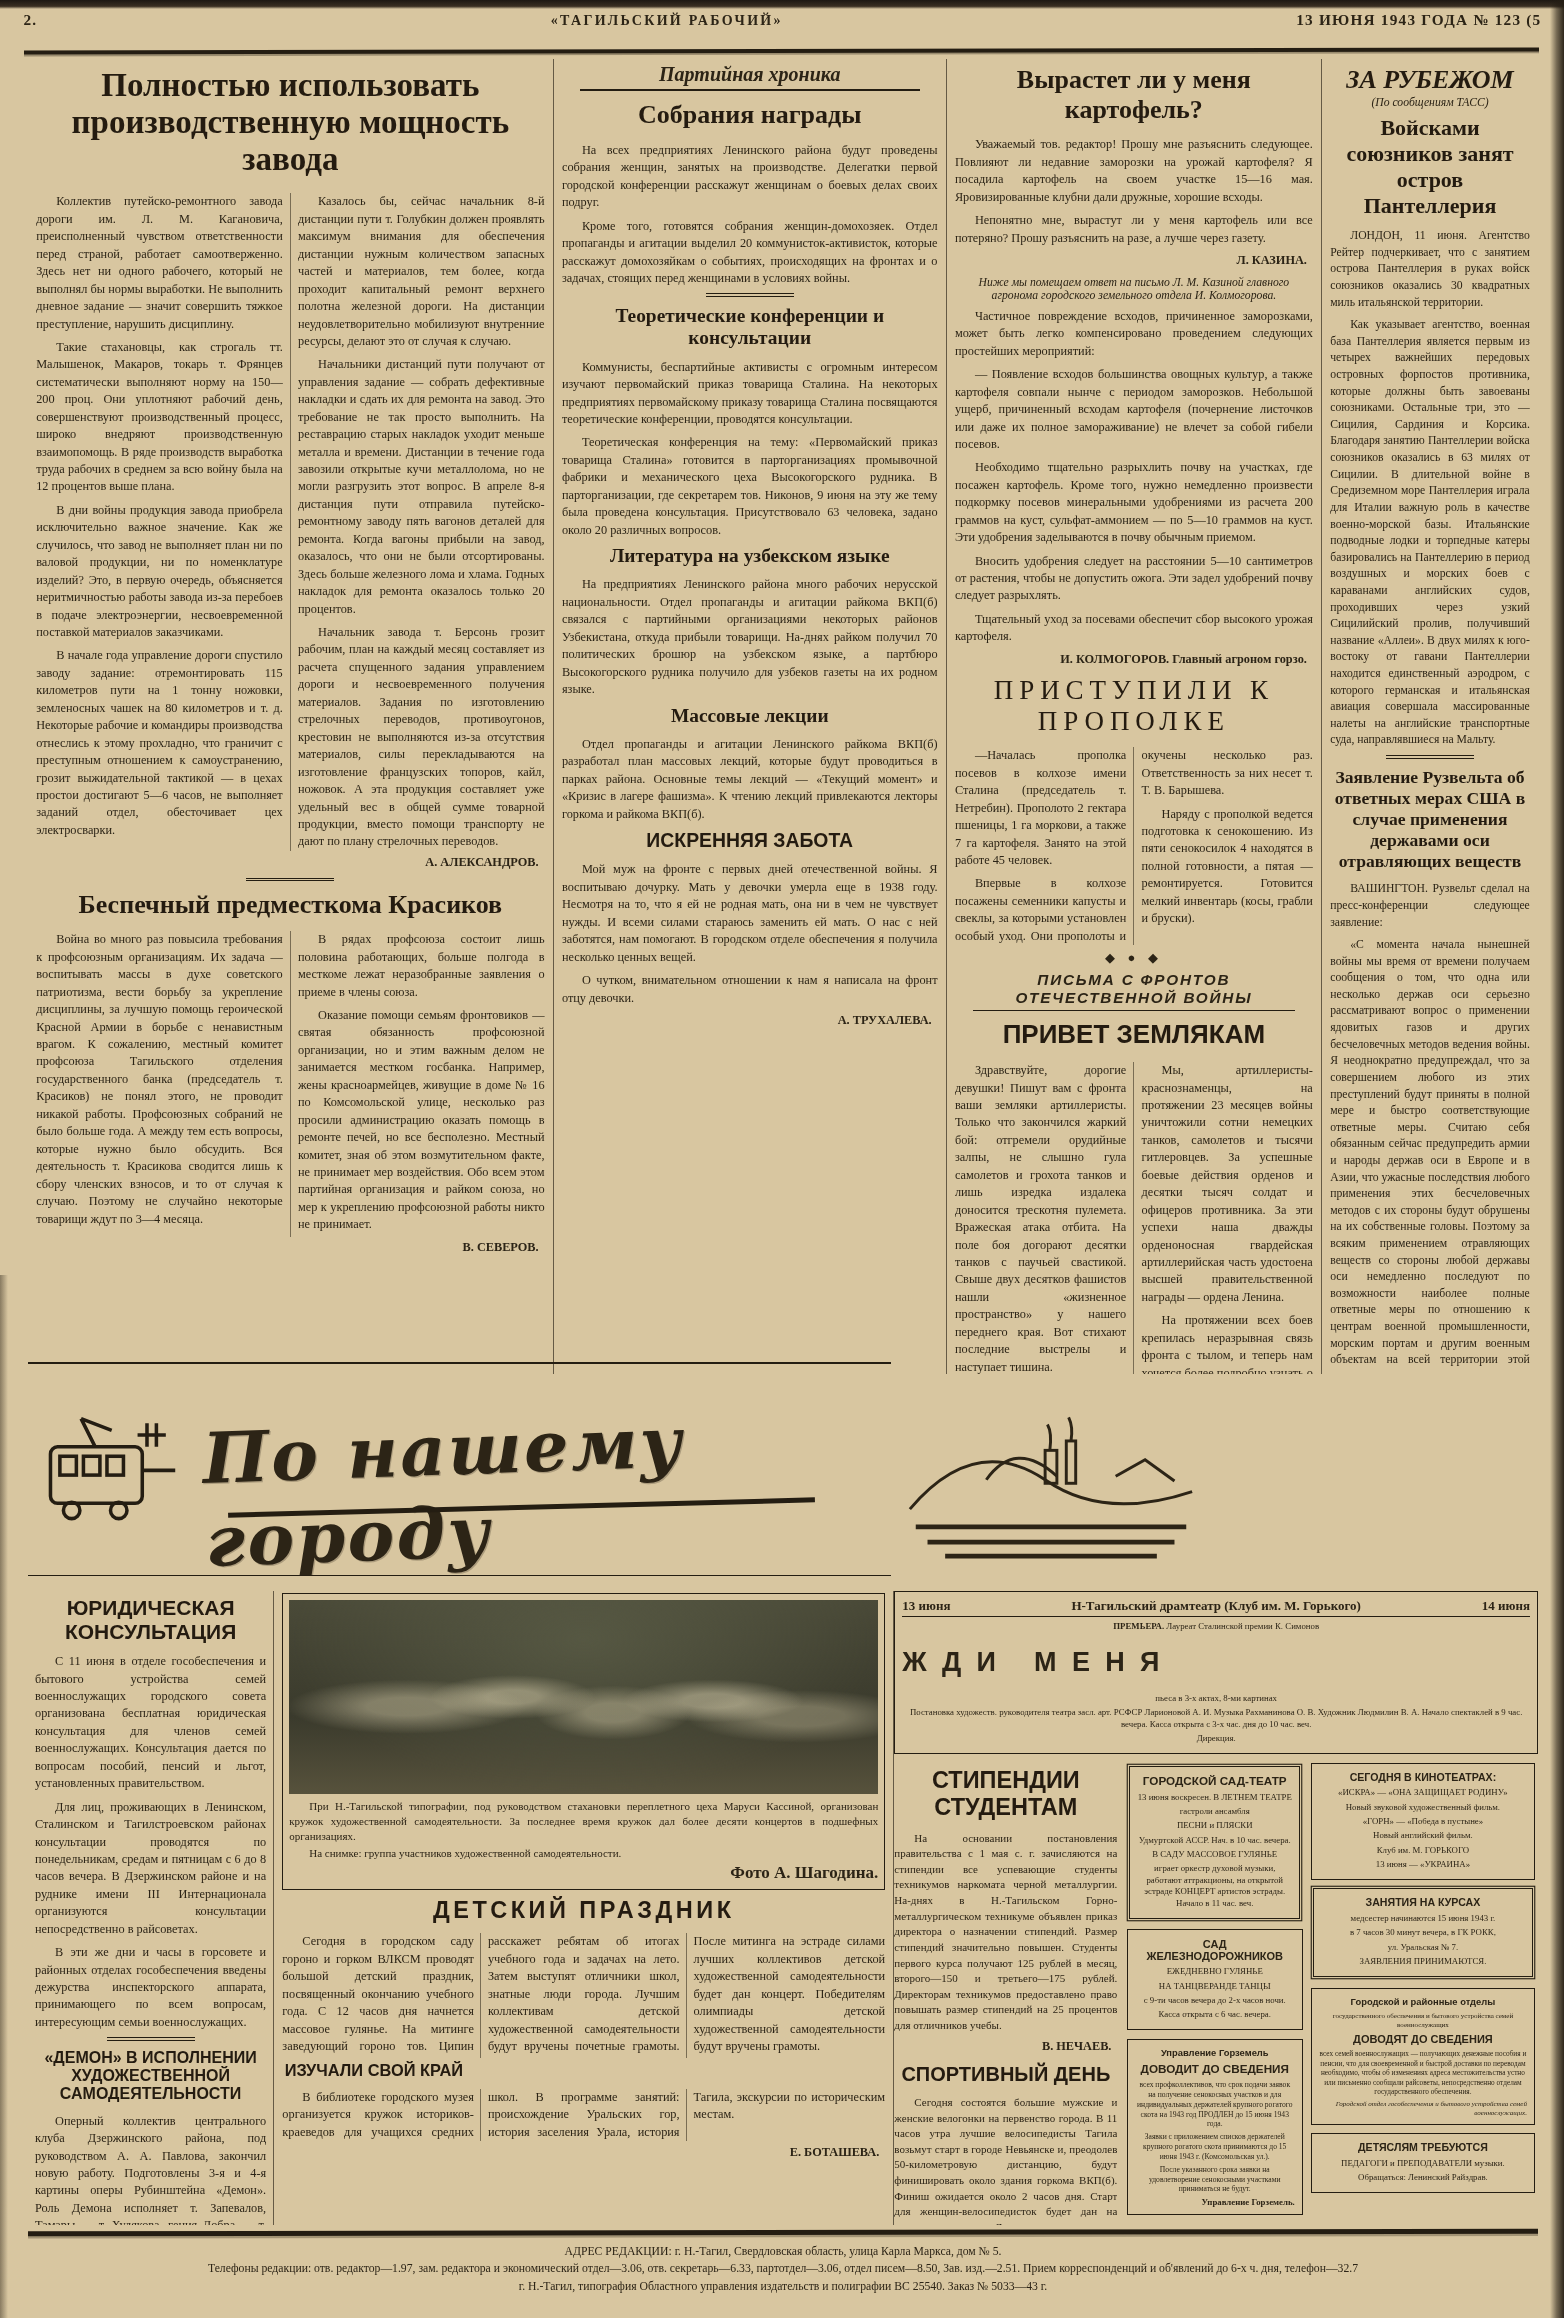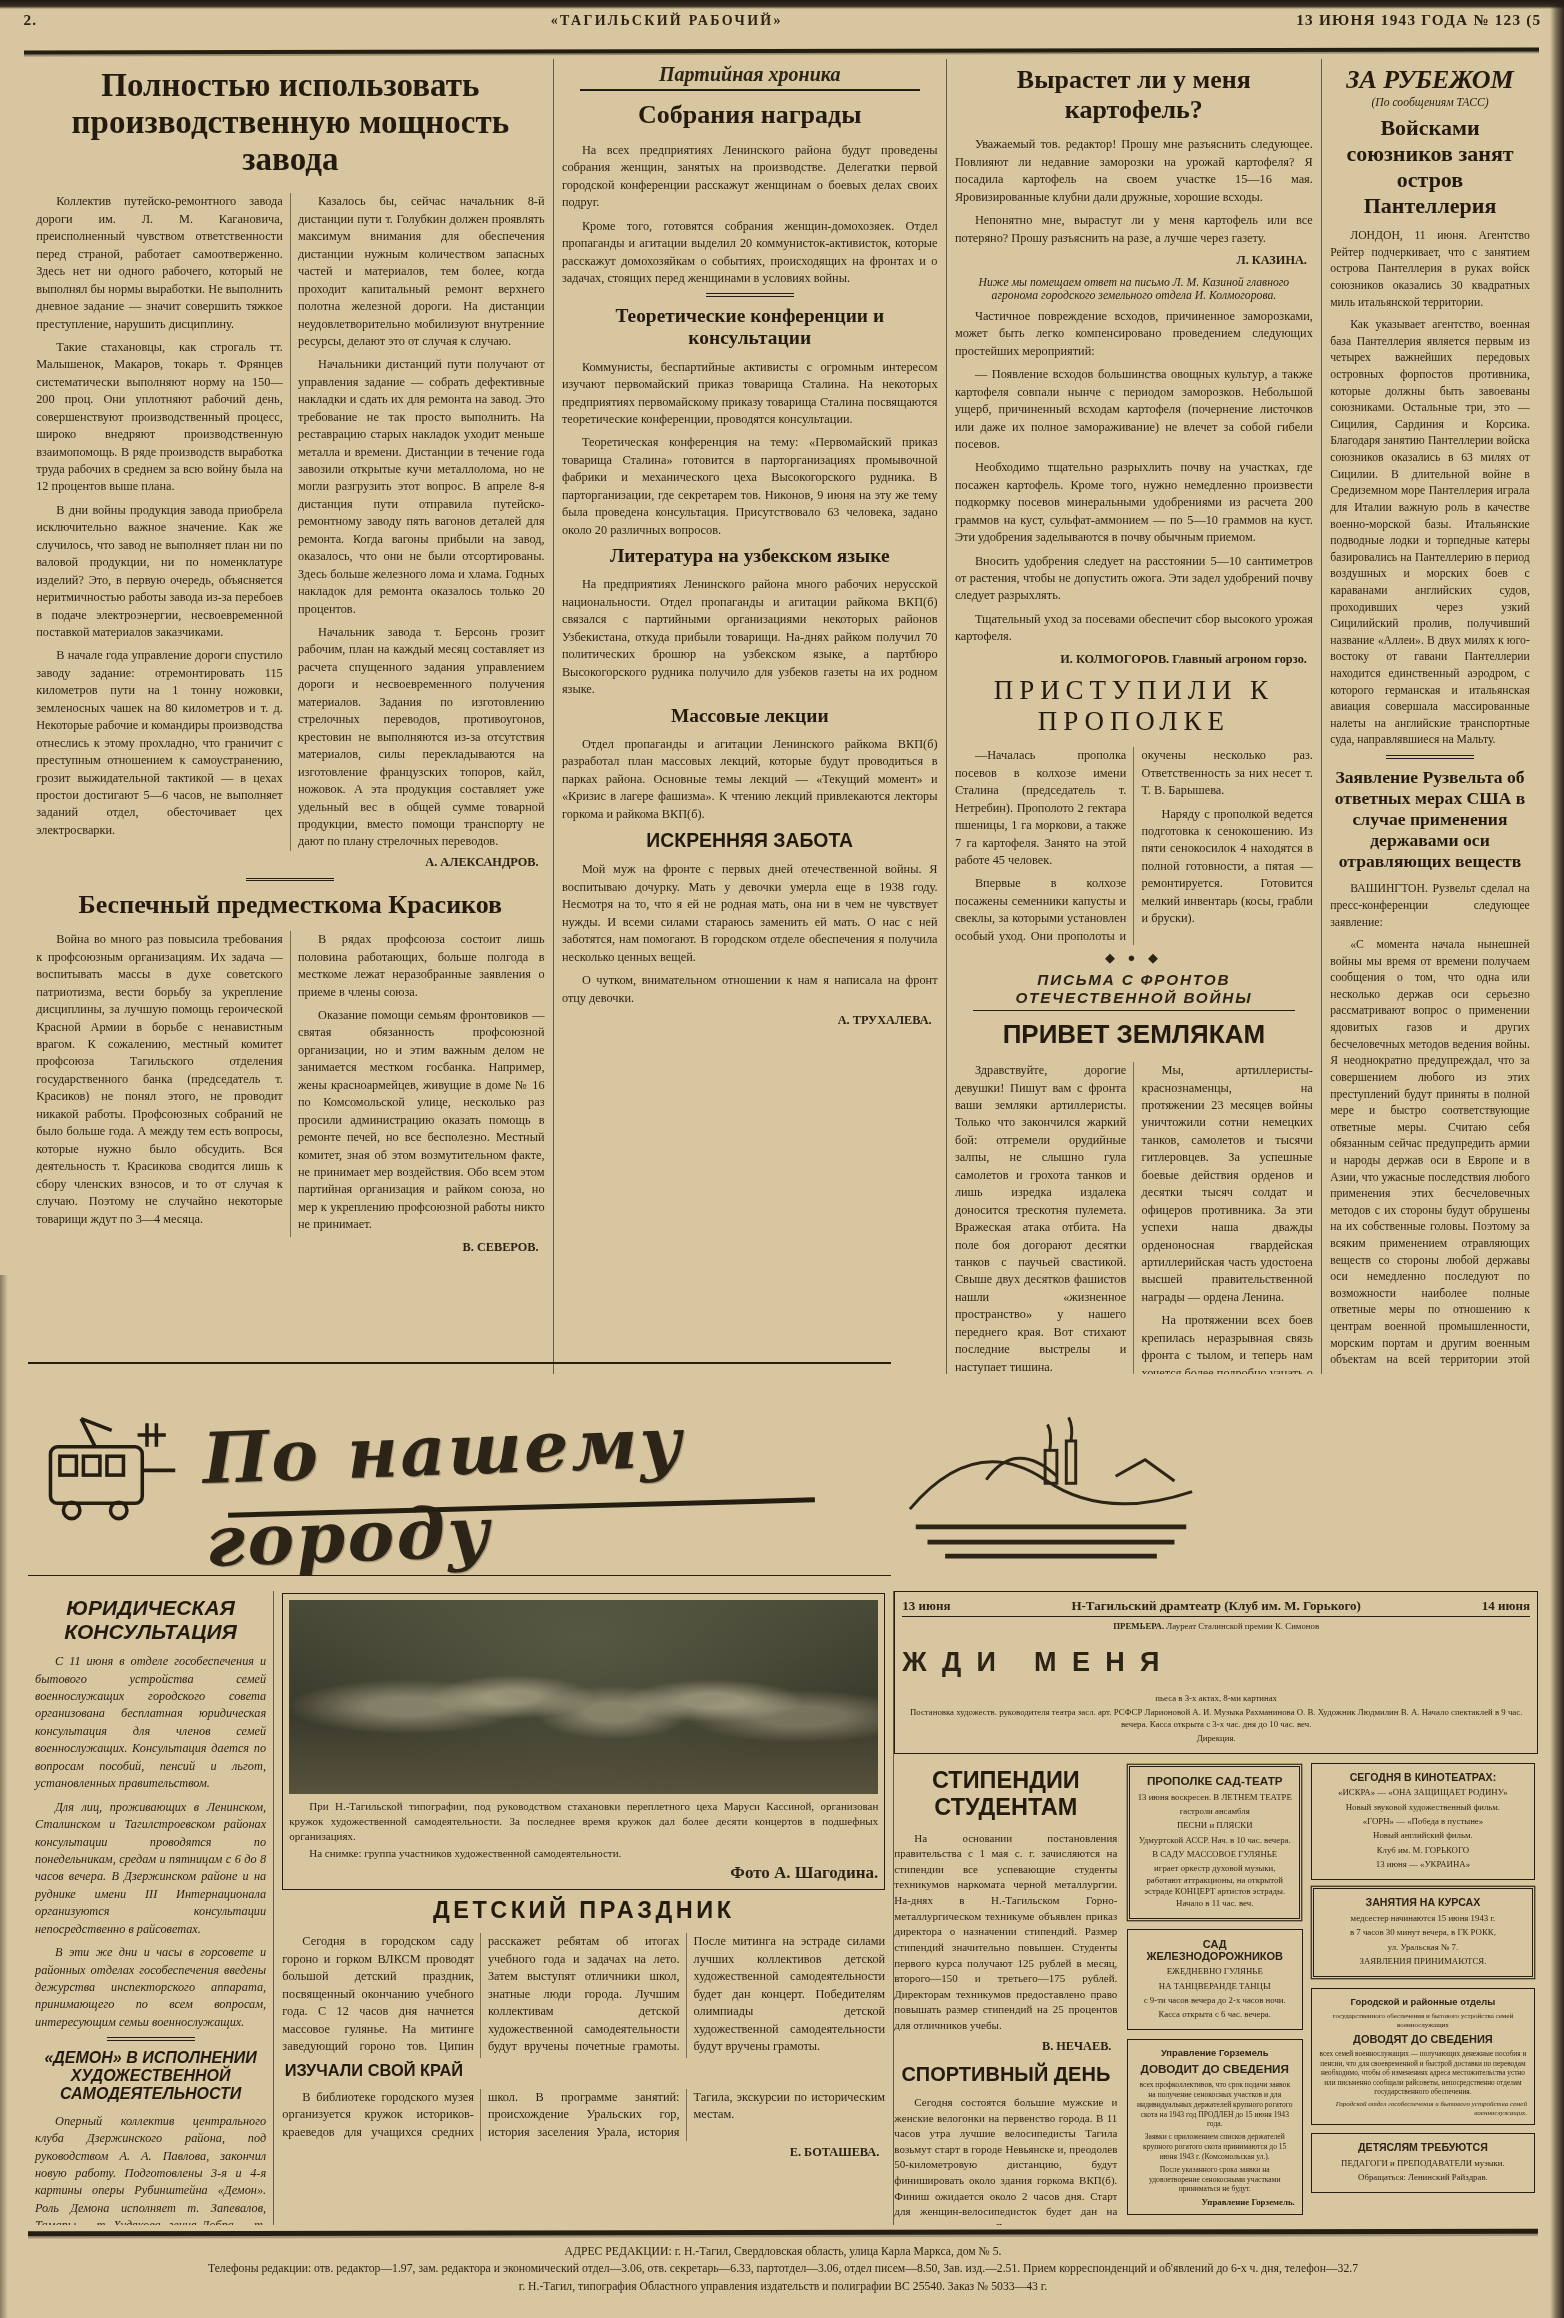--- a/index.html
+++ b/index.html
@@ -39,21 +39,21 @@
   .colA{width:517px;}
   .colB{width:382px;}
   .colC{width:364px;}
   .colD{width:203px;}
   .colD .body{font-size:11.7px;}
   .banner{position:absolute;top:1362px;left:28px;width:863px;height:211px;border-top:2.3px solid #241d12;border-bottom:1.8px solid #241d12;overflow:hidden;}
   .banner-script{position:absolute;left:176px;top:41px;font-size:70px;font-style:italic;font-weight:bold;transform:rotate(-2deg);letter-spacing:2.3px;font-family:"DejaVu Serif",serif;text-shadow:1.2px 1.2px 0 rgba(36,28,16,.25);}
   .banner-underline{position:absolute;left:200px;top:141px;width:587px;height:4.7px;background:#241d12;transform:rotate(-1.5deg);}
   .sketch{position:absolute;top:1368px;left:904px;width:294px;height:205px;overflow:hidden;}
   .botwrap{position:absolute;top:1591px;left:28px;width:1510px;height:634px;display:flex;}
-  .bcol1{width:232px;overflow:hidden;padding:0 7px;font-style:italic;}
+  .bcol1{width:232px;overflow:hidden;padding:0 7px;}
   .bcol2{width:605px;overflow:hidden;padding:0 8.2px;border-left:1.2px solid rgba(40,32,20,.65);border-right:1.2px solid rgba(40,32,20,.65);}
   .bright{width:646px;overflow:hidden;}
   .photo-box{border:1.8px solid #241d12;padding:5.9px;margin:2.3px 0 7px;}
   .photo{height:194px;background:
       radial-gradient(ellipse at 20% 55%, rgba(215,205,170,.45) 0 6%, transparent 18%),
       radial-gradient(ellipse at 38% 50%, rgba(220,210,175,.5) 0 5%, transparent 16%),
       radial-gradient(ellipse at 55% 58%, rgba(210,200,165,.45) 0 6%, transparent 17%),
       radial-gradient(ellipse at 72% 52%, rgba(222,212,178,.5) 0 5%, transparent 15%),
       radial-gradient(ellipse at 87% 60%, rgba(205,195,160,.4) 0 6%, transparent 16%),
       radial-gradient(ellipse at 50% 20%, rgba(90,92,70,.8), transparent 70%),
@@ -295,21 +295,21 @@
           <div class="sig">В. НЕЧАЕВ.</div>
           <h3 class="h-serif-med h-sans" style="font-size:20px;">СПОРТИВНЫЙ ДЕНЬ</h3>
           <div class="body" style="font-size:11px;">
               <p>Сегодня состоятся большие мужские и женские велогонки на первенство города. В 11 часов утра лучшие велосипедисты Тагила возьмут старт в городе Невьянске и, преодолев 50-километровую дистанцию, будут финишировать около здания горкома ВКП(б). Финиш ожидается около 2 часов дня. Старт для женщин-велосипедисток будет дан на территории совхоза «Леневка».</p>
               <p>Вечером на стадионе «Локомотив» сильнейшие легкоатлеты спортсмены будут соревноваться в беге на 100 и 1000 метров, в метании гранаты, по прыжкам в высоту.</p>
             </div>
         </div>
 
         <div class="adL">
           <div class="boxed double">
-            <div class="ad-title" style="font-size:11.7px;">ПРОПОЛКЕ САД-ТЕАТР</div>
+            <div class="ad-title" style="font-size:11.7px;">ГОРОДСКОЙ САД-ТЕАТР</div>
             <div class="ad-body">
                 <p>13 июня воскресен. В ЛЕТНЕМ ТЕАТРЕ</p>
                 <p>гастроли ансамбля</p>
                 <p>ПЕСНИ и ПЛЯСКИ</p>
                 <p>Удмуртской АССР. Нач. в 10 час. вечера.</p>
                 <p>В САДУ МАССОВОЕ ГУЛЯНЬЕ</p>
                 <p>играет оркестр духовой музыки, работают аттракционы, на открытой эстраде КОНЦЕРТ артистов эстрады. Начало в 11 час. веч.</p>
               </div>
           </div>
           <div class="boxed">

